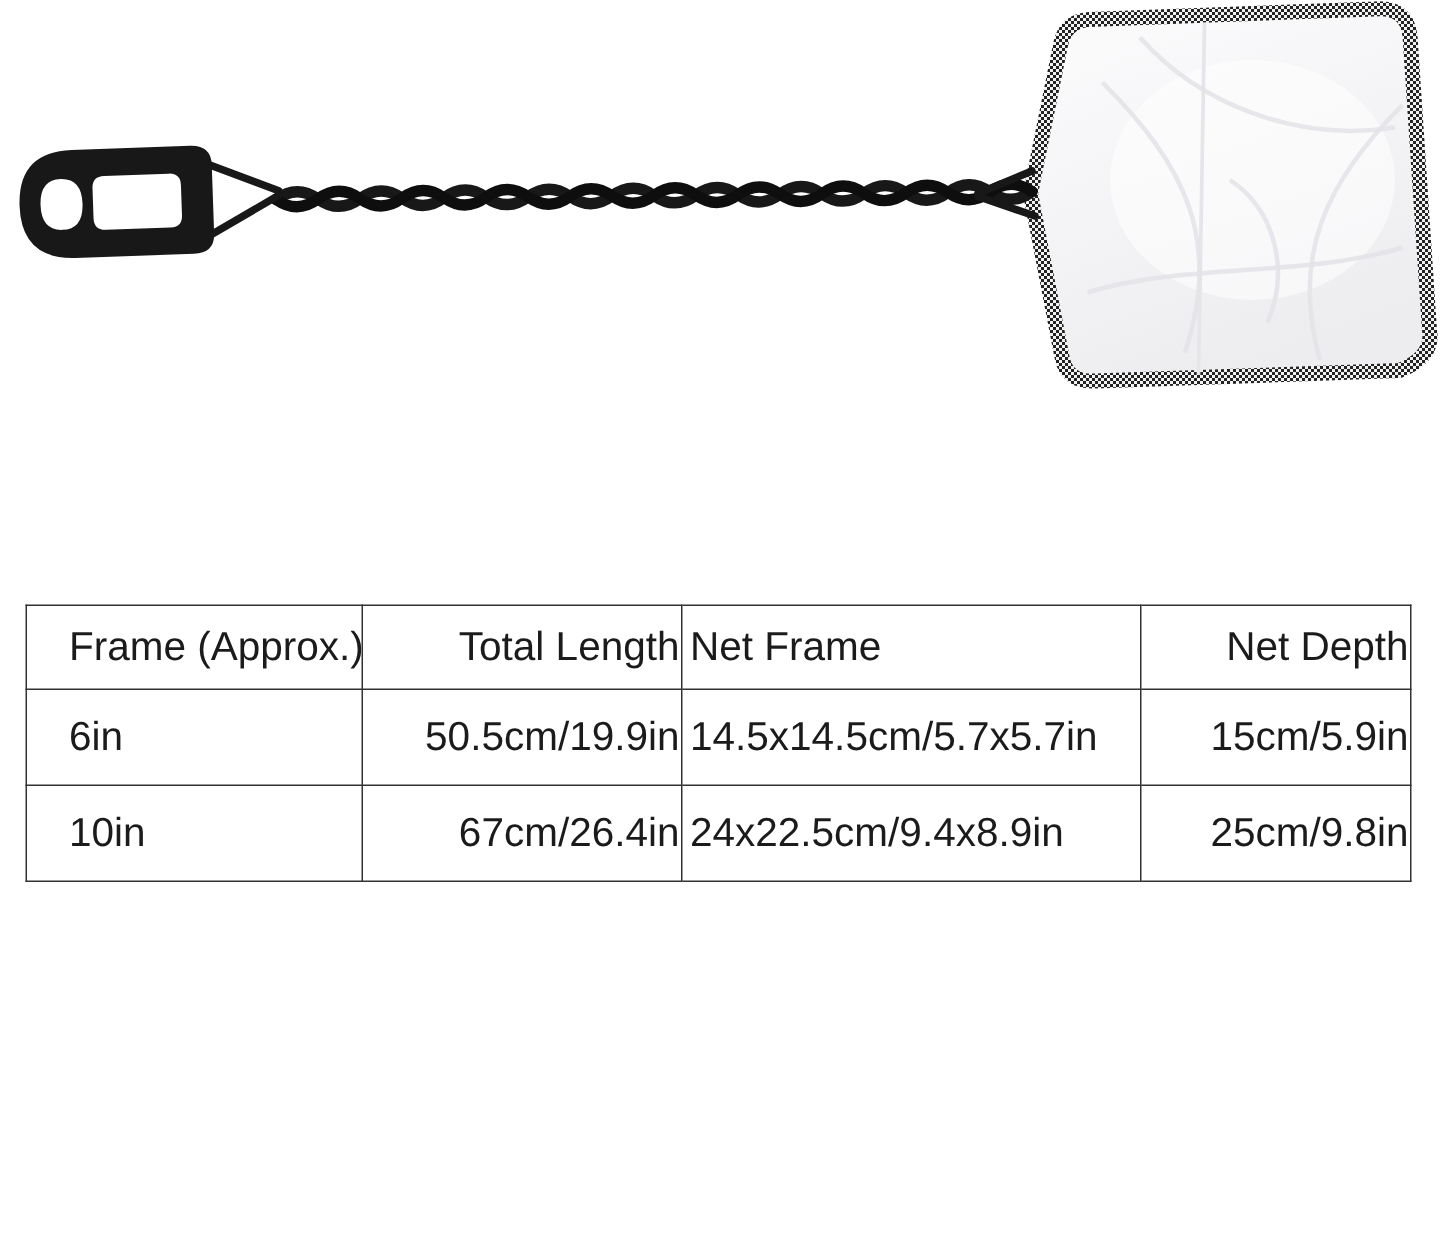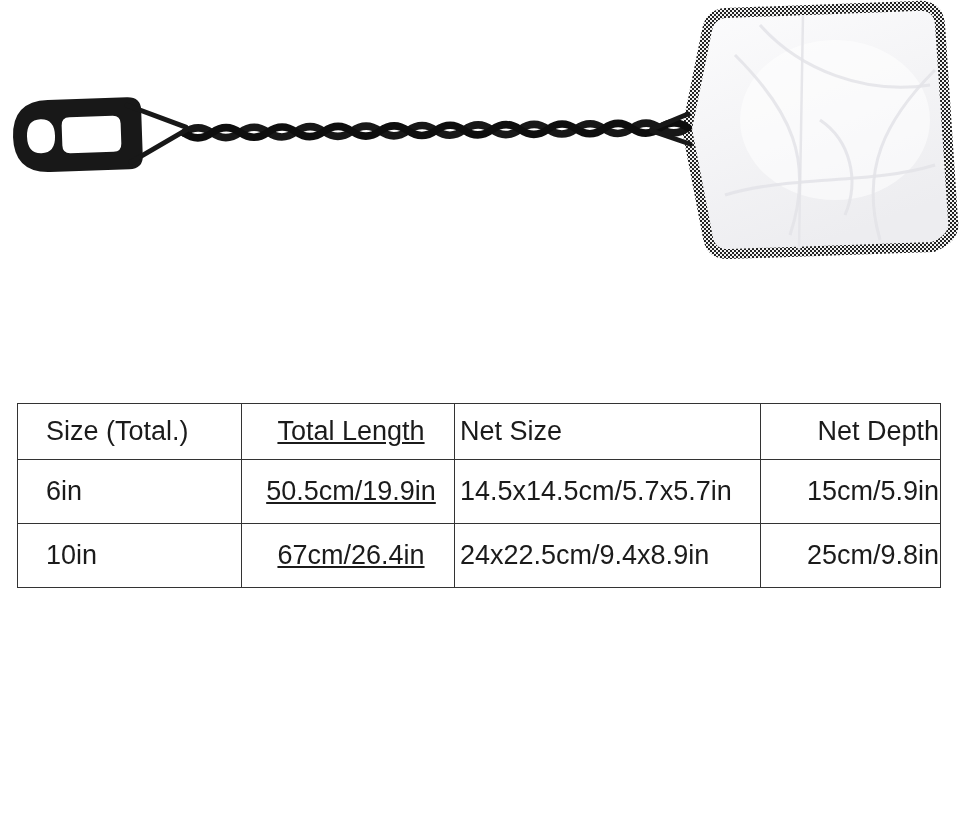--- a/index.html
+++ b/index.html
@@ -30,21 +30,21 @@
   }
   .size-table th,.size-table td{
     border:1.5px solid var(--table-border,#333);
     font-weight:400;
     white-space:nowrap;
     overflow:hidden;
   }
   .size-table thead th{height:53px;}
   .size-table tbody td{height:61px;}
   .c1{text-align:left;padding-left:28px;}
-  .c2{text-align:center;padding-left:7px;text-decoration:underline;}
+  .c2{text-align:right;padding-left:7px;}
   .c3{text-align:left;padding-left:5px;}
   .c4{text-align:right;}
 </style>
 </head>
 <body>
 
 <div class="canvas">
 
   <svg class="photo" width="963" height="300" viewBox="0 0 963 300">
     <defs>
@@ -94,23 +94,23 @@
 
   <table class="size-table">
     <colgroup>
         <col style="width:224px">
         <col style="width:213px">
         <col style="width:306px">
         <col style="width:180px">
       </colgroup>
     <thead>
       <tr>
-        <th class="c1">Size (Total.)</th>
+        <th class="c1">Frame (Approx.)</th>
         <th class="c2">Total Length</th>
-        <th class="c3">Net Size</th>
+        <th class="c3">Net Frame</th>
         <th class="c4">Net Depth</th>
       </tr>
     </thead>
     <tbody>
       <tr>
         <td class="c1">6in</td>
         <td class="c2">50.5cm/19.9in</td>
         <td class="c3">14.5x14.5cm/5.7x5.7in</td>
         <td class="c4">15cm/5.9in</td>
       </tr>

